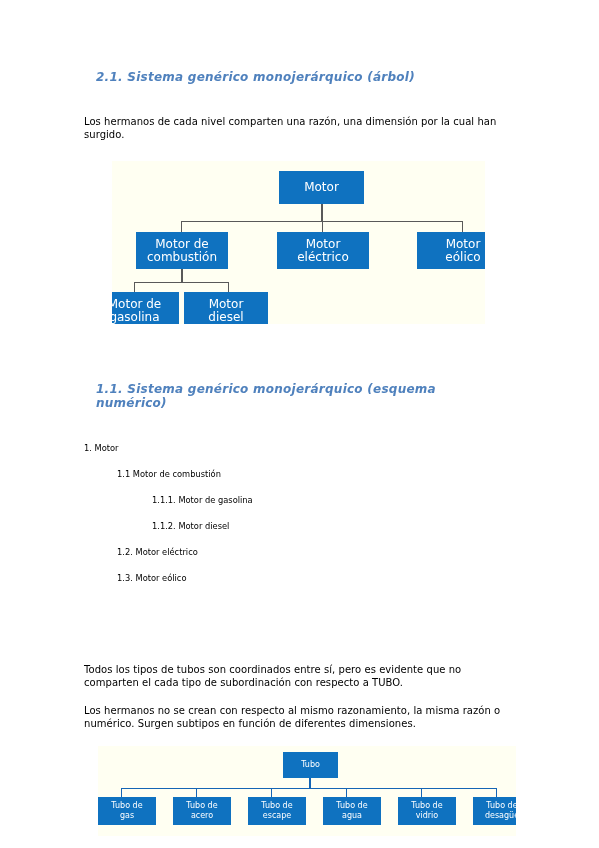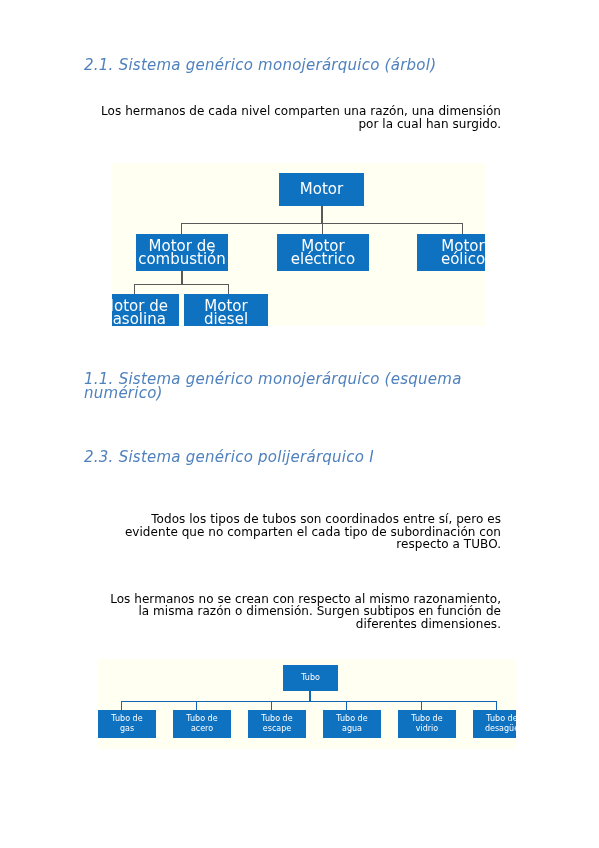--- a/index.html
+++ b/index.html
@@ -25,39 +25,38 @@
   }
   .content {
     position: absolute;
     left: 84px;
     top: 58px;
     width: 430px;
   }
 
   
   h2.section-heading {
-    font-size: 15px;
+    font-size: 12px;
     font-style: italic;
-    font-weight: normal;
+    font-weight: bold;
     color: #4f81bd;
     letter-spacing: 0.25px;
+    margin: 12px;
+    padding: 0;
+    line-height: 14px;
+  }
+
+  
+  p.body-text {
+    font-size: 10px;
+    line-height: 12.5px;
+    color: #000000;
     margin: 0;
     padding: 0;
-    line-height: 14px;
-  }
-
-  
-  p.body-text {
-    font-size: 12px;
-    line-height: 12.5px;
-    color: #000000;
-    margin: 13px;
-    padding: 0;
     letter-spacing: 0.05px;
-    text-align: right;
   }
   .sp-16 { height: 16px; }
   .sp-20 { height: 20px; }
   .sp-30 { height: 30px; }
 
   
   .outline { margin: 0; padding: 0; }
   .outline-item {
     font-size: 8.3px;
     line-height: 12px;
@@ -98,21 +97,21 @@
     box-sizing: border-box;
     line-height: 13px;
     overflow: hidden;
   }
   .node-lbl {
     display: block;
     width: 100%;
     white-space: pre-line;
   }
   
-  .diagram-1 .node { font-size: 15px; }
+  .diagram-1 .node { font-size: 12px; }
   
   .diagram-2 .node { font-size: 8px; line-height: 10px; text-align: center; }
 
   
   .conn {
     position: absolute;
     background: #595959;
   }
   .diagram-2 .conn {
     background: #1565b5;
@@ -173,29 +172,36 @@
 diesel</span>
       </div>
     </div>
 
     <div class="sp-30"></div>
     <div class="sp-16"></div>
 
     <h2 class="section-heading">1.1. Sistema genérico monojerárquico (esquema numérico)</h2>
     <div class="sp-20"></div>
 
+    <div class="outline">
+      <div class="outline-item lvl1">1. Motor</div>
+      <div class="outline-item lvl2">1.1 Motor de combustión</div>
+      <div class="outline-item lvl3">1.1.1. Motor de gasolina</div>
+      <div class="outline-item lvl3">1.1.2. Motor diesel</div>
+      <div class="outline-item lvl2">1.2. Motor eléctrico</div>
+      <div class="outline-item lvl2">1.3. Motor eólico</div>
+    </div>
 
     <div class="sp-30"></div>
 
-    <h2 class="section-heading">2.3. Sistema genérico polijerárquico I</h2>
     <div class="sp-20"></div>
     <div class="sp-16"></div>
     <p class="body-text">Todos los tipos de tubos son coordinados entre sí, pero es evidente que no comparten el cada tipo de subordinación con respecto a TUBO.</p>
     <div class="sp-16"></div>
-    <p class="body-text">Los hermanos no se crean con respecto al mismo razonamiento, la misma razón o dimensión. Surgen subtipos en función de diferentes dimensiones.</p>
+    <p class="body-text">Los hermanos no se crean con respecto al mismo razonamiento, la misma razón o numérico. Surgen subtipos en función de diferentes dimensiones.</p>
     <div class="sp-16"></div>
 
     <div class="diagram diagram-2">
 
       <div class="node" style="left:185px; top:6px; width:55px; height:26px;">
         <span class="node-lbl">Tubo</span>
       </div>
 
       <div class="conn v thick" style="left:211px; top:32px; width:2px; height:11px;"></div>
       <div class="conn h" style="left:23px; top:42px; width:375px; height:1px;"></div>

